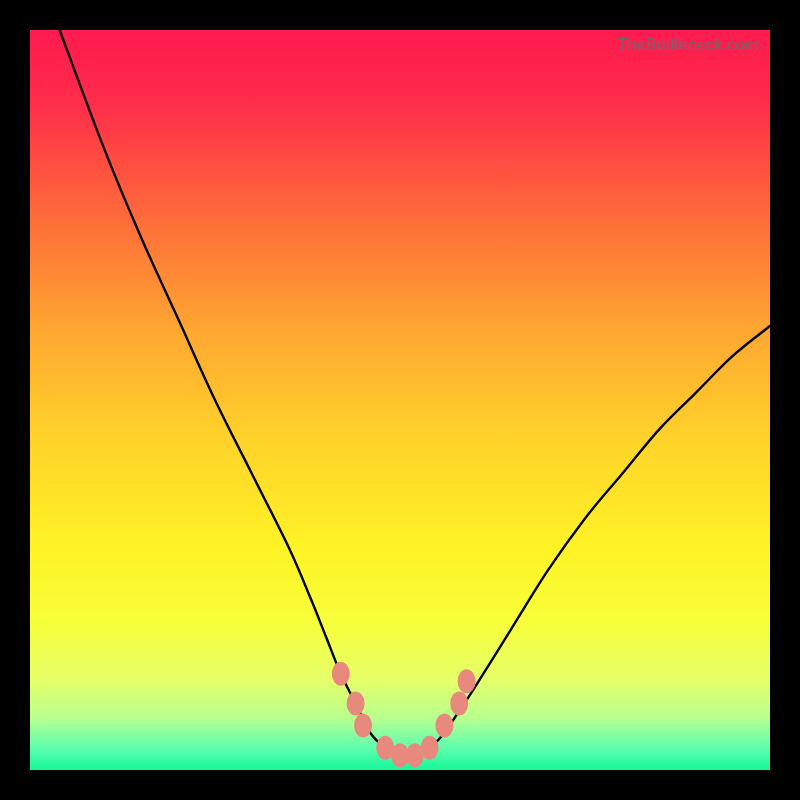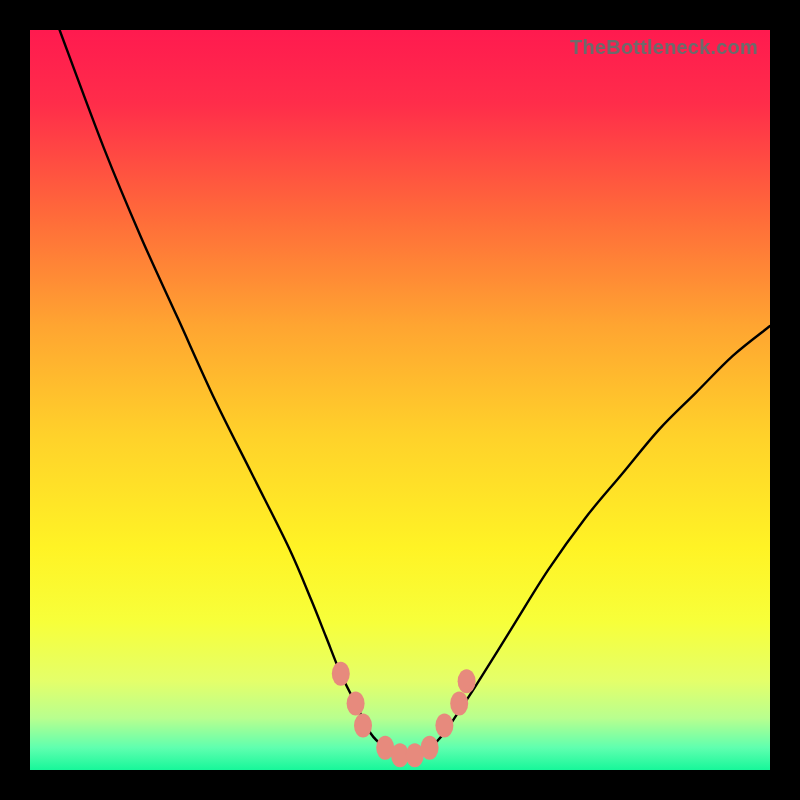--- a/index.html
+++ b/index.html
@@ -27,22 +27,22 @@
   }
   .gradient {
     position: absolute;
     inset: 0;
   }
   .watermark {
     position: absolute;
     top: 6px;
     right: 12px;
     color: #6b6b6b;
-    font-size: 20px;
-    font-weight: 700;
+    font-size: 16px;
+    font-weight: 400;
     letter-spacing: 0.2px;
     z-index: 5;
   }
   svg.curve {
     position: absolute;
     inset: 0;
     width: 100%;
     height: 100%;
     z-index: 3;
   }

